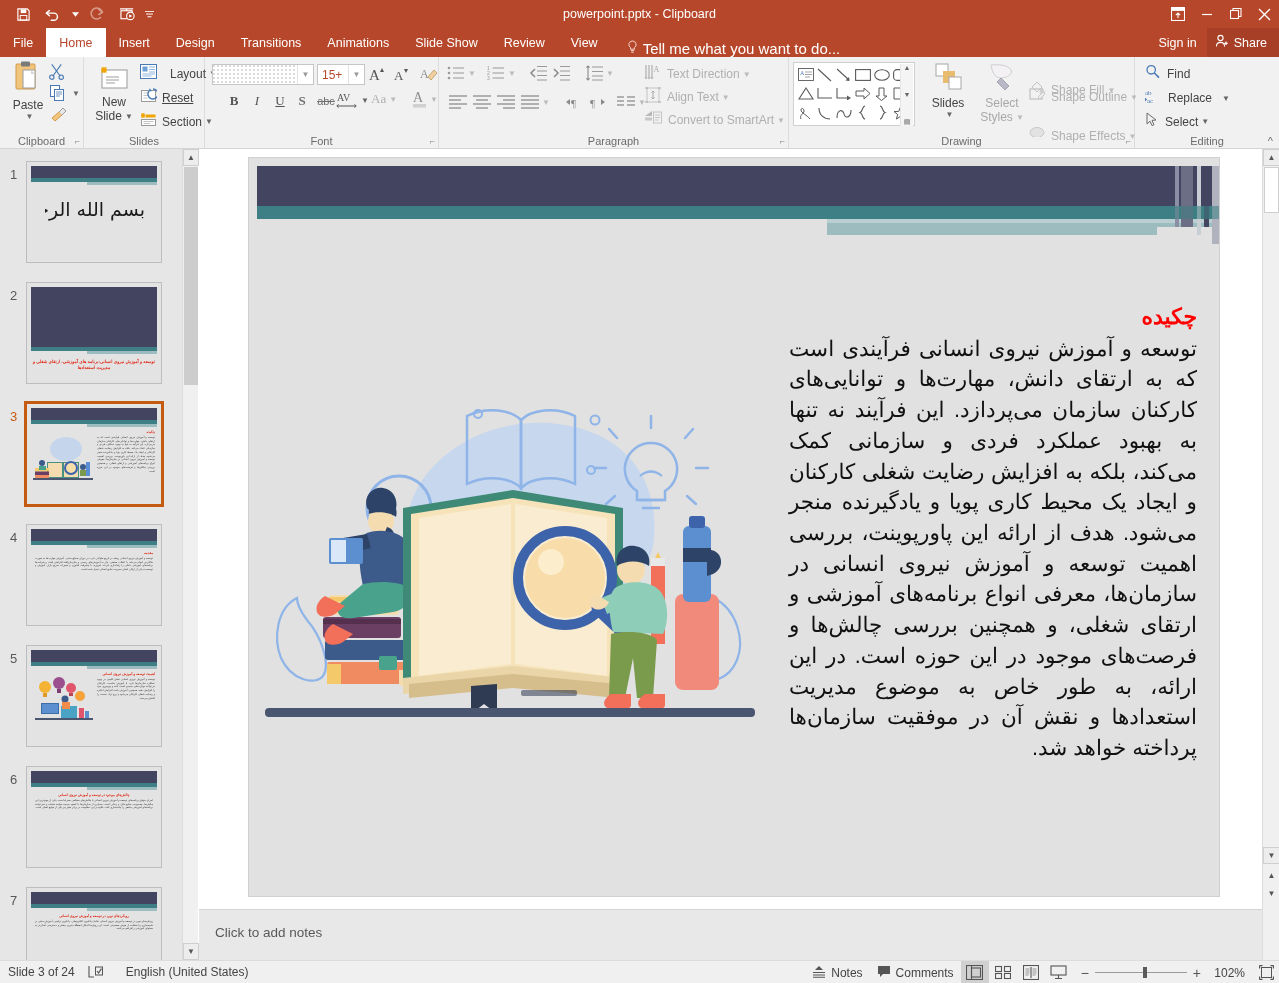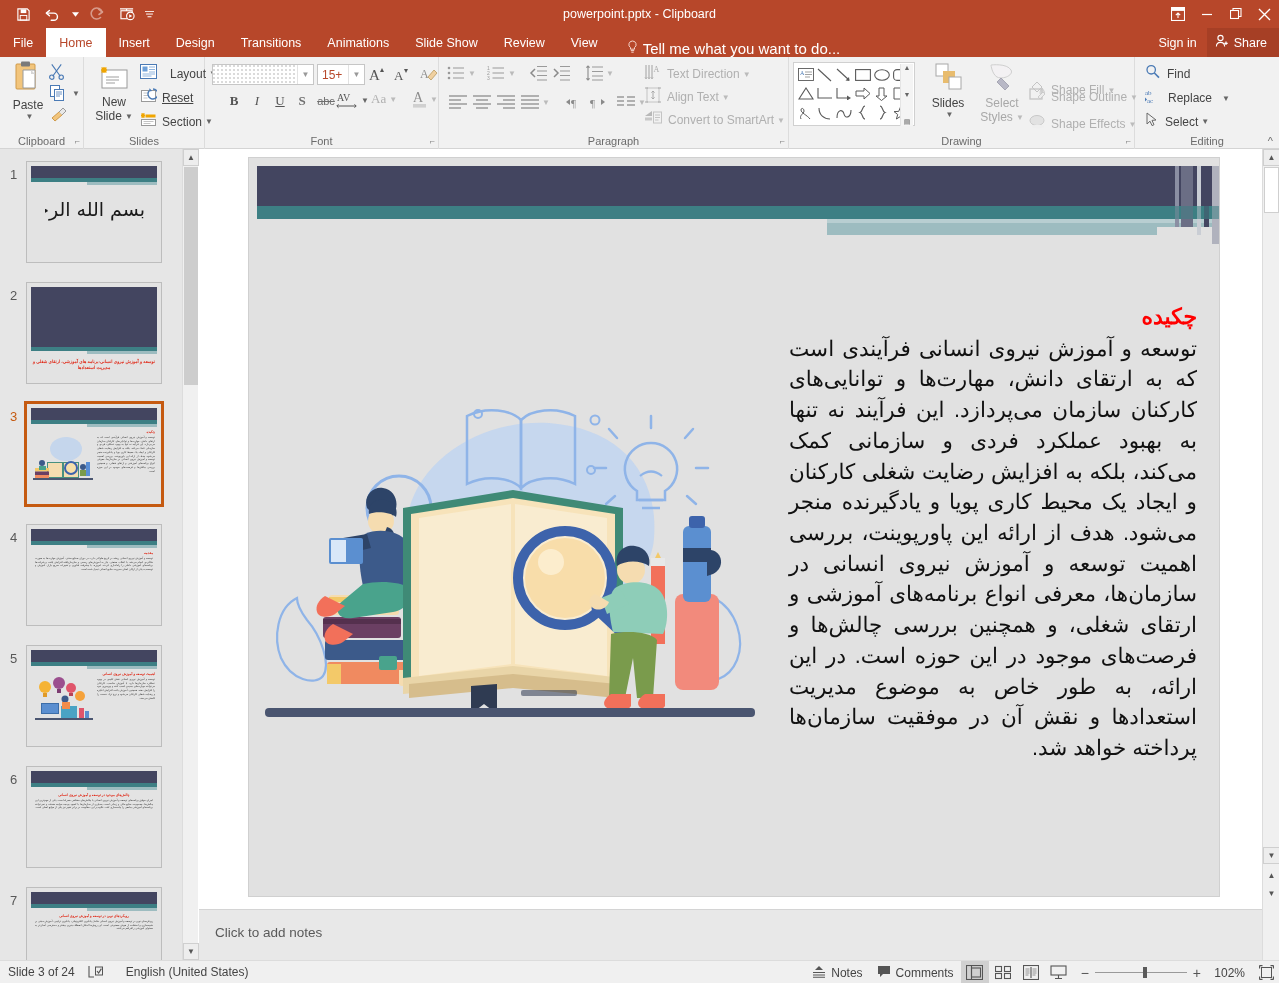--- a/index.html
+++ b/index.html
@@ -805,21 +805,21 @@
     <div class="ritem" style="left:240px; top:30px;">
       <span>
         <svg width="17" height="16" viewBox="0 0 17 16">
             <rect x="1" y="2" width="12" height="10" fill="none" stroke="#c4c4c4" stroke-width="1.3"></rect>
             <path d="M9 10 L14 5 L16 7 L11 12Z" fill="#ececec" stroke="#c4c4c4" stroke-width=".8"></path>
           </svg>
       </span>
       <span class="ritem-lbl dim" style="margin-left:5px;">Shape Outline</span>
       <span class="caret-d dim">▼</span>
     </div>
-    <div class="ritem" style="left:240px; top:57px;">
+    <div class="ritem" style="left:240px; top:69px;">
       <span>
         <svg width="17" height="16" viewBox="0 0 17 16">
             <ellipse cx="8" cy="6.5" rx="7" ry="5" fill="#e2e2e2" stroke="#c4c4c4" stroke-width=".9"></ellipse>
             <ellipse cx="9" cy="12.5" rx="6.5" ry="1.8" fill="#efefef"></ellipse>
           </svg>
       </span>
       <span class="ritem-lbl dim" style="margin-left:5px;">Shape Effects</span>
       <span class="caret-d dim">▼</span>
     </div>
     <div class="rgroup-label">Drawing</div>

